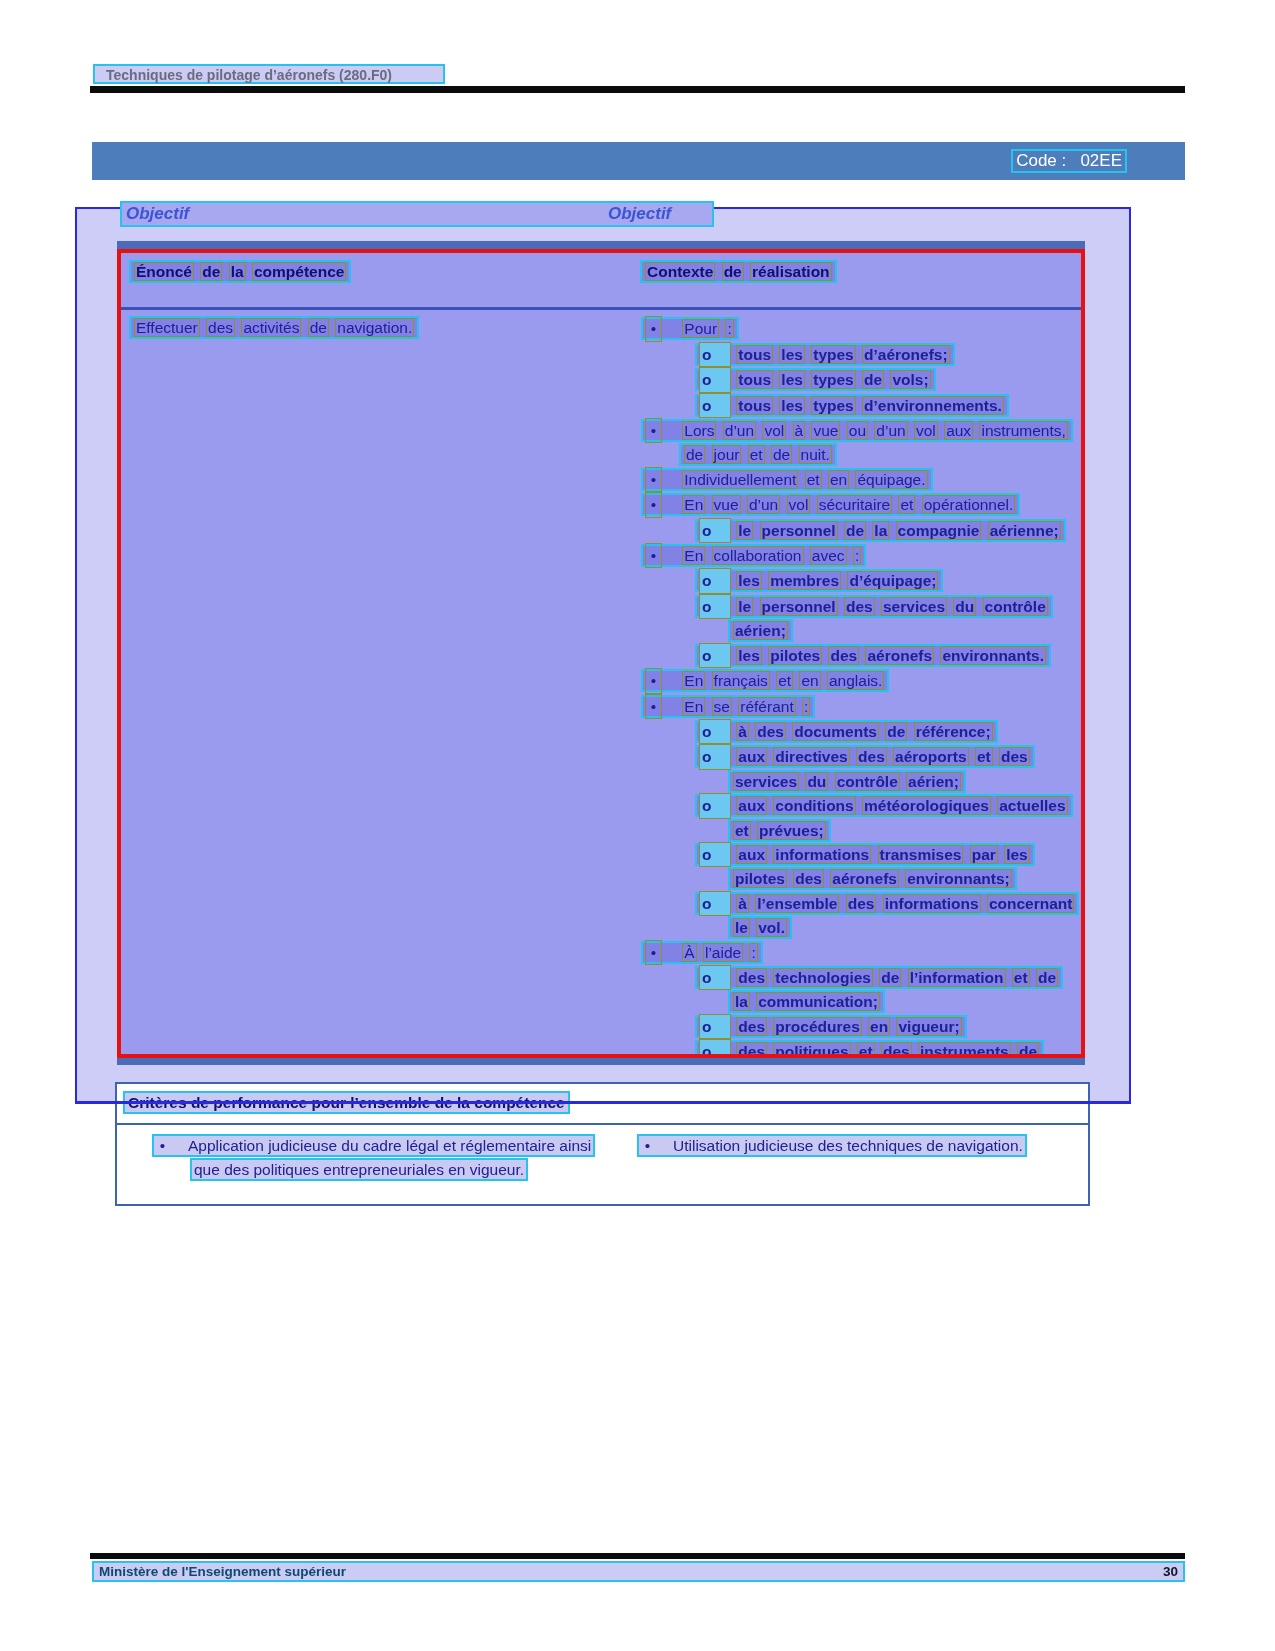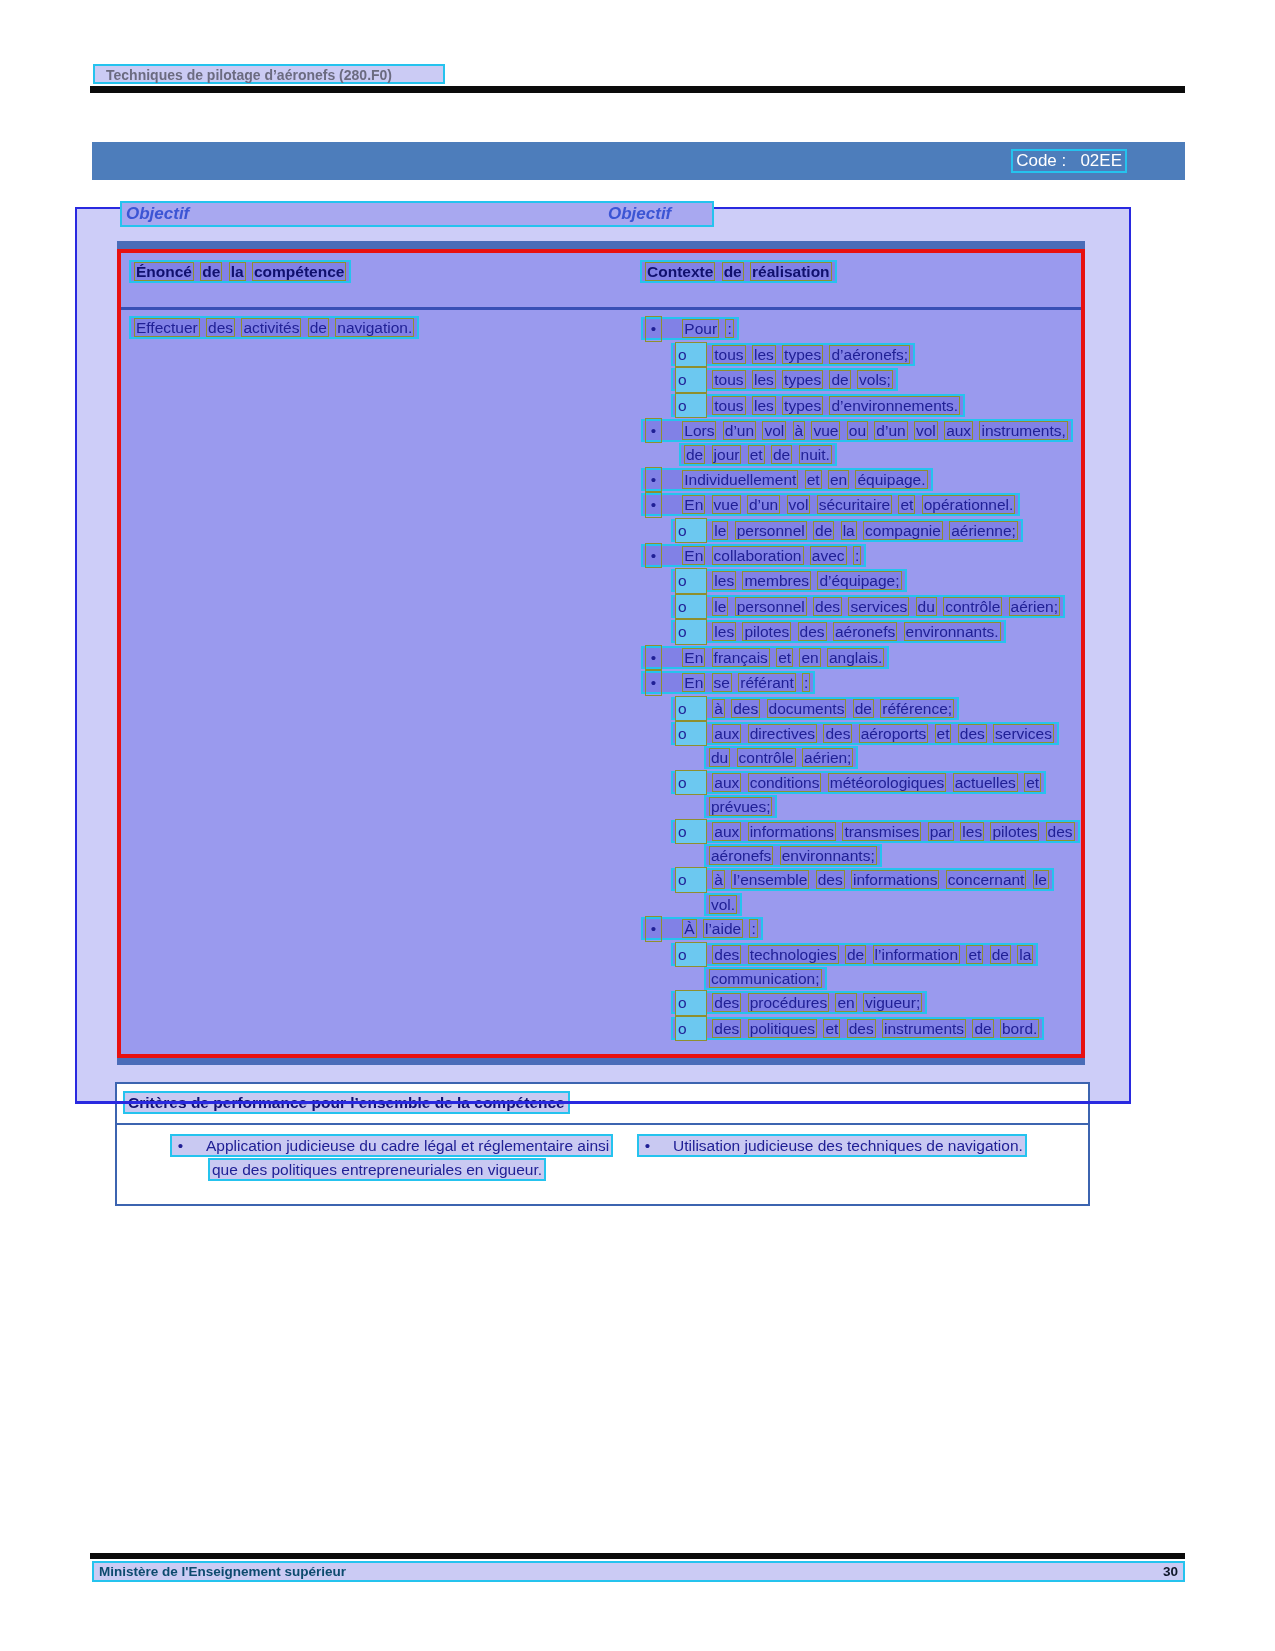--- a/index.html
+++ b/index.html
@@ -48,36 +48,36 @@
   .cell1{width:500px;}
   .cell2{flex:1;padding-left:12px;box-sizing:border-box;}
 
   
   .linebox{background:#8181e6;border:2px solid #25c3ee;padding:1px 2px;
            box-decoration-break:clone;-webkit-box-decoration-break:clone;}
   .word{border:1px solid #8f8f2e;padding:0 1px;margin:0 1px;}
 
   .ctx-item{max-width:445px;}
   .ctx-item.lvl1{padding-left:38px;text-indent:-38px;}
-  .ctx-item.lvl2{margin-left:45px;padding-left:18px;text-indent:-33px;max-width:397px;}
+  .ctx-item.lvl2{margin-left:69px;padding-left:18px;text-indent:-33px;max-width:397px;font-weight:bold;}
   .m1{display:inline-block;width:15px;text-align:center;border:1px solid #8f8f2e;text-indent:0;}
   .g1{display:inline-block;width:15px;}
   .m2{display:inline-block;width:30px;border:1px solid #8f8f2e;background:#6cc8f0;
       text-indent:2px;}
 
   
   .crit-box{position:absolute;left:115px;top:1082px;width:975px;height:124px;z-index:4;
             background:#ffffff;border:2px solid #3c64b0;box-sizing:border-box;
             color:#1a1a5e;font-size:15.5px;line-height:23.4px;}
   .crit-head{padding:7px 0 0 6px;}
   .crit-head .hl{background:#c9c9f2;border:2px solid #25c3ee;padding:1px 3px;
                  font-weight:bold;color:#10106e;}
   .crit-sep{height:2px;background:#3c64b0;margin-top:9px;}
   .crit-cols{display:flex;padding-top:9px;}
-  .crit-col1{width:520px;padding-left:53px;box-sizing:border-box;}
+  .crit-col1{width:520px;padding-left:35px;box-sizing:border-box;}
   .crit-col2{flex:1;}
   .crit-item{padding-left:38px;text-indent:-38px;color:#202095;}
   .crit-col1 .crit-item{max-width:420px;}
   .crit-col2 .crit-item{max-width:378px;}
   .critbox{background:#c9c9f2;border:2px solid #25c3ee;padding:1px 2px;
            box-decoration-break:clone;-webkit-box-decoration-break:clone;}
   .cb{display:inline-block;width:13px;text-align:center;text-indent:0;}
   .cg{display:inline-block;width:19px;}
 
   

